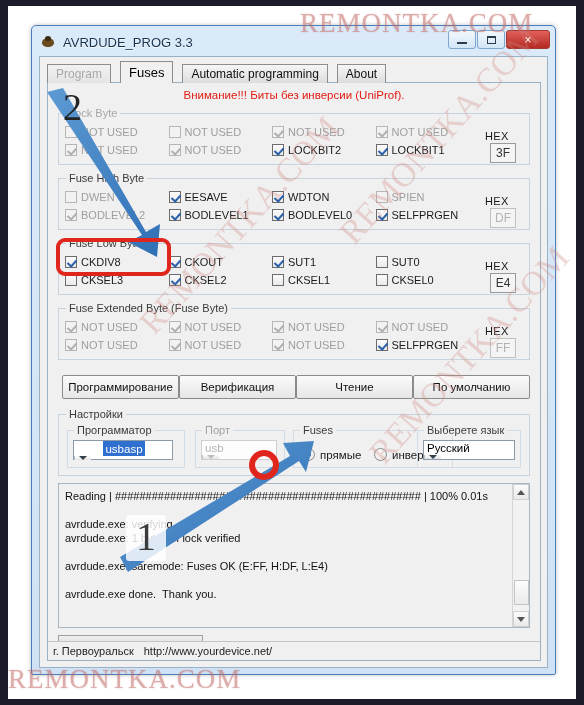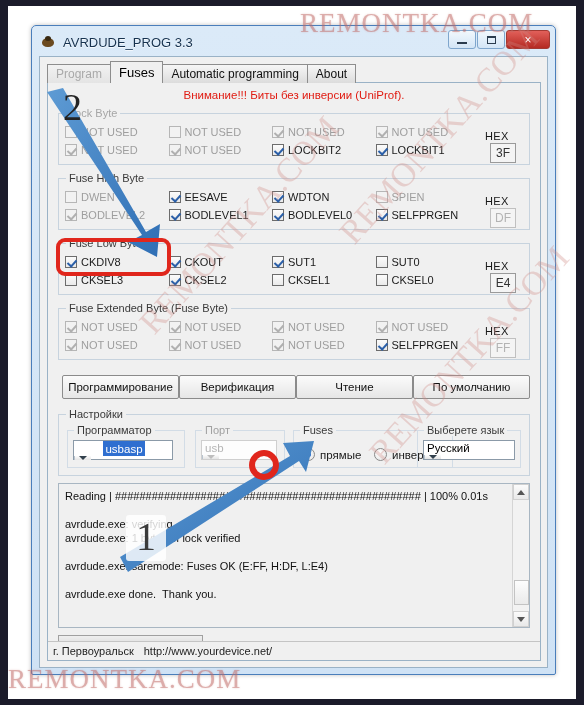--- a/index.html
+++ b/index.html
@@ -115,20 +115,21 @@
     left: 7px; top: 30px; right: 7px; bottom: 6px;
     background: #f0f0f0;
     border: 1px solid #9ab2c6;
   }
 
   
   #tabstrip {
     position: absolute; left: 7px; top: 6px; right: 6px; height: 20px;
     display: flex; align-items: flex-end;
     z-index: 3;
+    gap: 10px;
   }
   .tab {
     height: 19px;
     padding: 0 8px;
     font-size: 12px;
     border: 1px solid #8d8d8d;
     border-bottom: none;
     background: linear-gradient(#f6f6f6,#dcdcdc);
     color: #111;
     display: flex; align-items: center;

